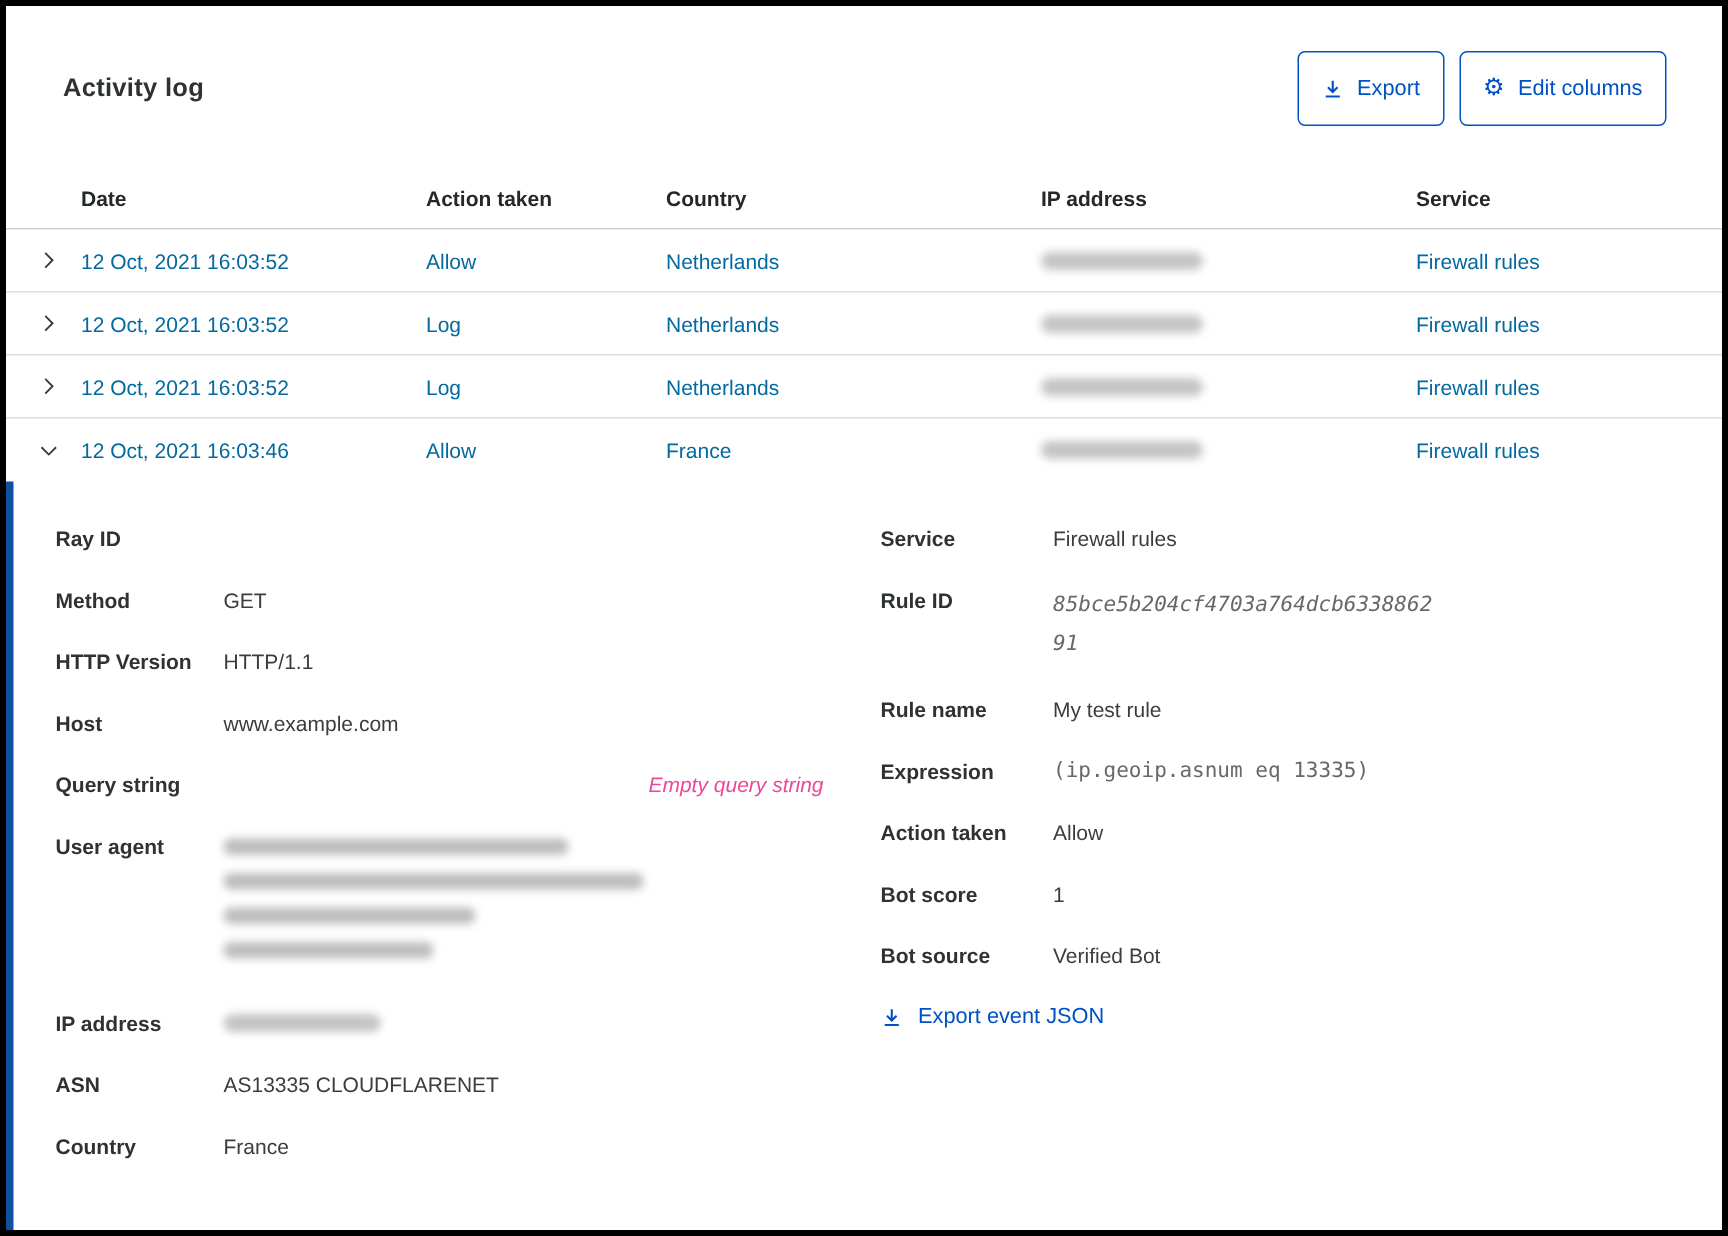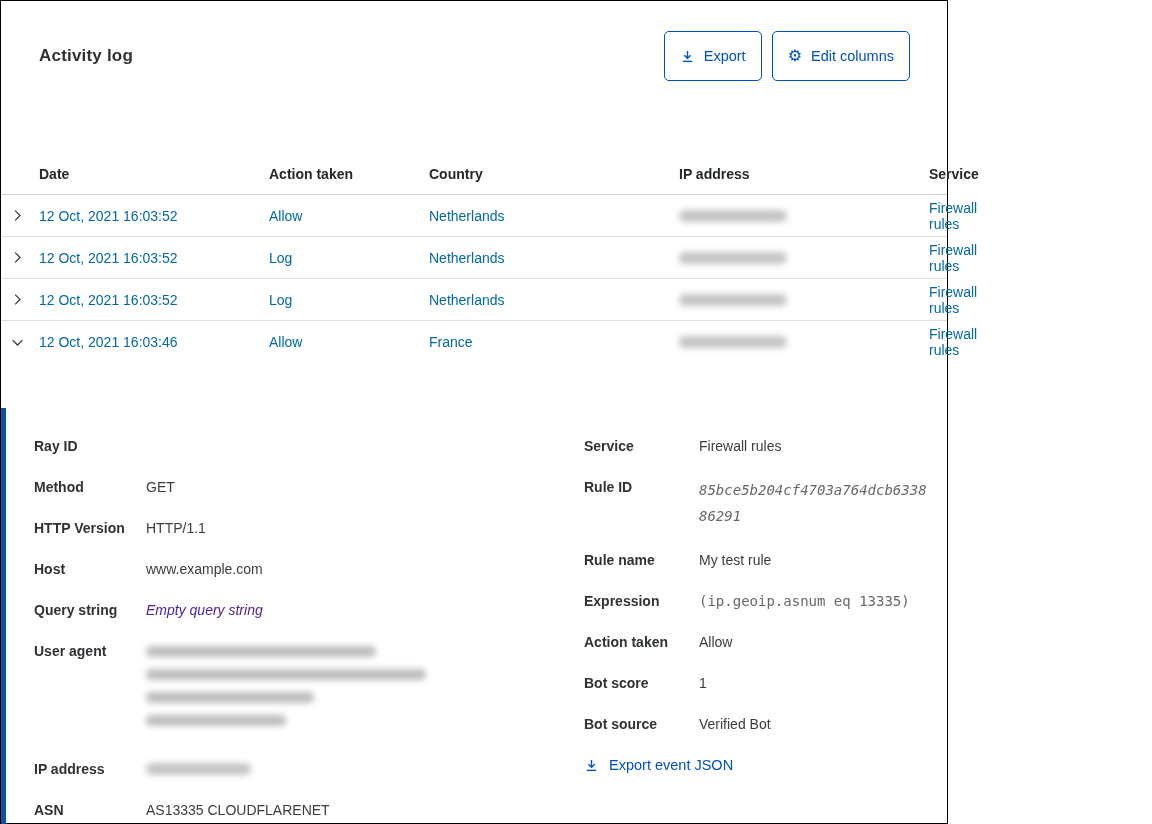--- a/index.html
+++ b/index.html
@@ -3,26 +3,25 @@
 <meta charset="utf-8">
 <style>
   * { box-sizing: border-box; margin: 0; padding: 0; }
   html,body { background:#fff; }
   body {
     font-family: "Liberation Sans", "DejaVu Sans", sans-serif;
     color:#36393a;
     width:1152px; height:824px; overflow:hidden;
   }
   .frame {
-    width:948px; height:824px;
-    border:1px solid #000000;
+    width:1152px; height:824px;
+    border:4px solid #000000;
     background:#fff;
     display:flex; flex-direction:column;
     position:relative;
-    gap:45px;
   }
   
   .hdr {
     display:flex; justify-content:space-between; align-items:center;
     padding:30px 37px 0 38px;
   }
   .title { font-size:17px; font-weight:700; color:#2f3234; letter-spacing:.2px; }
   .toolbar { display:flex; gap:10px; }
   .btn {
     display:inline-flex; align-items:center; gap:9px;
@@ -32,20 +31,21 @@
     padding:24px 15px; height:35px; cursor:pointer;
   }
   .btn svg { display:block; }
   .gear-glyph { font-size:16px; line-height:1; }
   
   .tbl { margin-top:40px; }
   .trow, .thead {
     display:grid;
     grid-template-columns:38px 230px 160px 250px 250px 1fr;
     align-items:center;
+    padding-left:12px;
   }
   .thead {
     font-weight:700; font-size:14px; color:#24282b;
     padding-bottom:12px; border-bottom:1px solid #cfcfcf;
   }
   .trow {
     height:42px; font-size:14px; color:#0369a1;
     border-bottom:1px solid #dedede;
     cursor:pointer;
   }
@@ -70,21 +70,21 @@
     margin-bottom:21px; font-size:14px; line-height:20px;
   }
   .dcol-right .field { grid-template-columns:115px 1fr; }
   .flabel { font-weight:700; color:#2f3234; }
   .fvalue { color:#3a3d40; }
   .mono {
     font-family:"DejaVu Sans Mono","Liberation Mono",monospace;
     color:#66686b; font-size:14px;
   }
   .wrap-narrow { max-width:256px; word-break:break-all; line-height:26px;font-style:italic; }
-  .italic { font-style:italic; color:#4c1d95; }
+  .italic { font-style:italic; color:#ec4899;text-align:right; }
   .blur-line {
     height:11px; background:#bdbdbd; border-radius:5px;
     filter:blur(3px); margin:5px 0 12px;
   }
   .blur-single { height:12px; background:#c4c4c4; border-radius:6px; filter:blur(3px); margin-top:4px; }
   .export-link {
     display:inline-flex; align-items:center; gap:10px;
     color:#0051c3; font-size:14.5px; cursor:pointer;
     margin-top:2px;
   }

